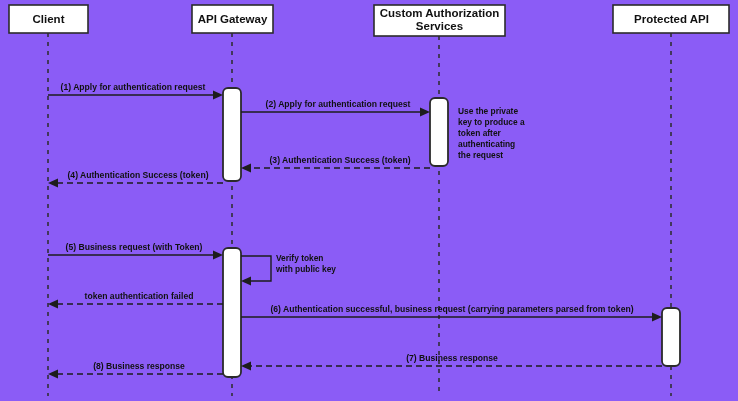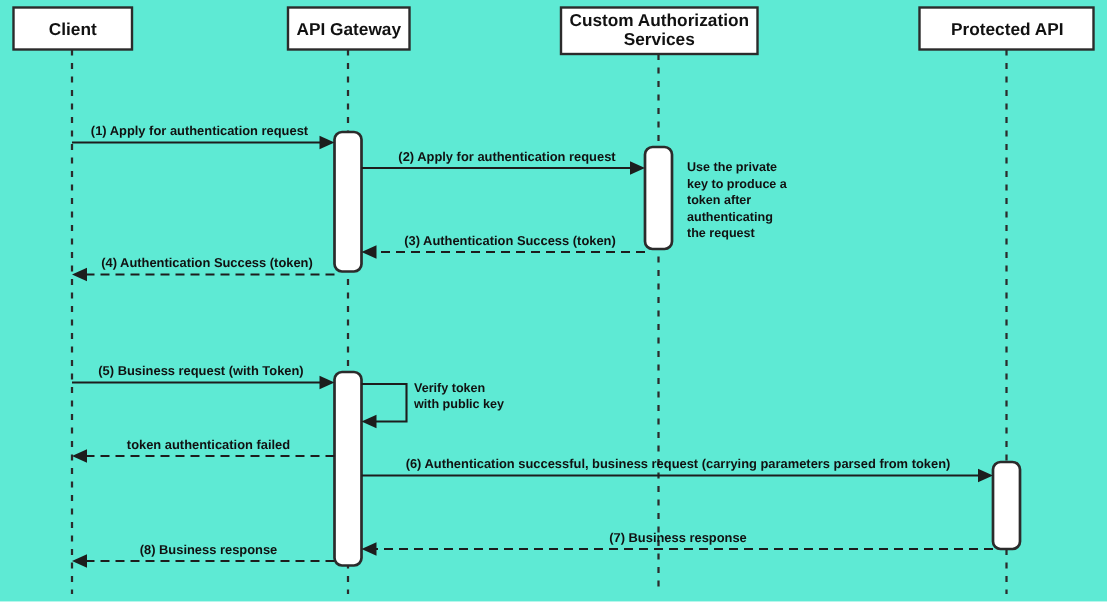--- a/index.html
+++ b/index.html
@@ -4,21 +4,21 @@
 <style>
   html, body {
     margin: 0;
     padding: 0;
     background: #ffffff;
   }
   #diagram-root {
     position: relative;
     width: 738px;
     height: 401px;
-    background: #5eead4;
+    background: #8b5cf6;
     font-family: "Liberation Sans", sans-serif;
     overflow: hidden;
   }
   #seq-svg {
     position: absolute;
     left: 0;
     top: 0;
     width: 738px;
     height: 401px;
   }

